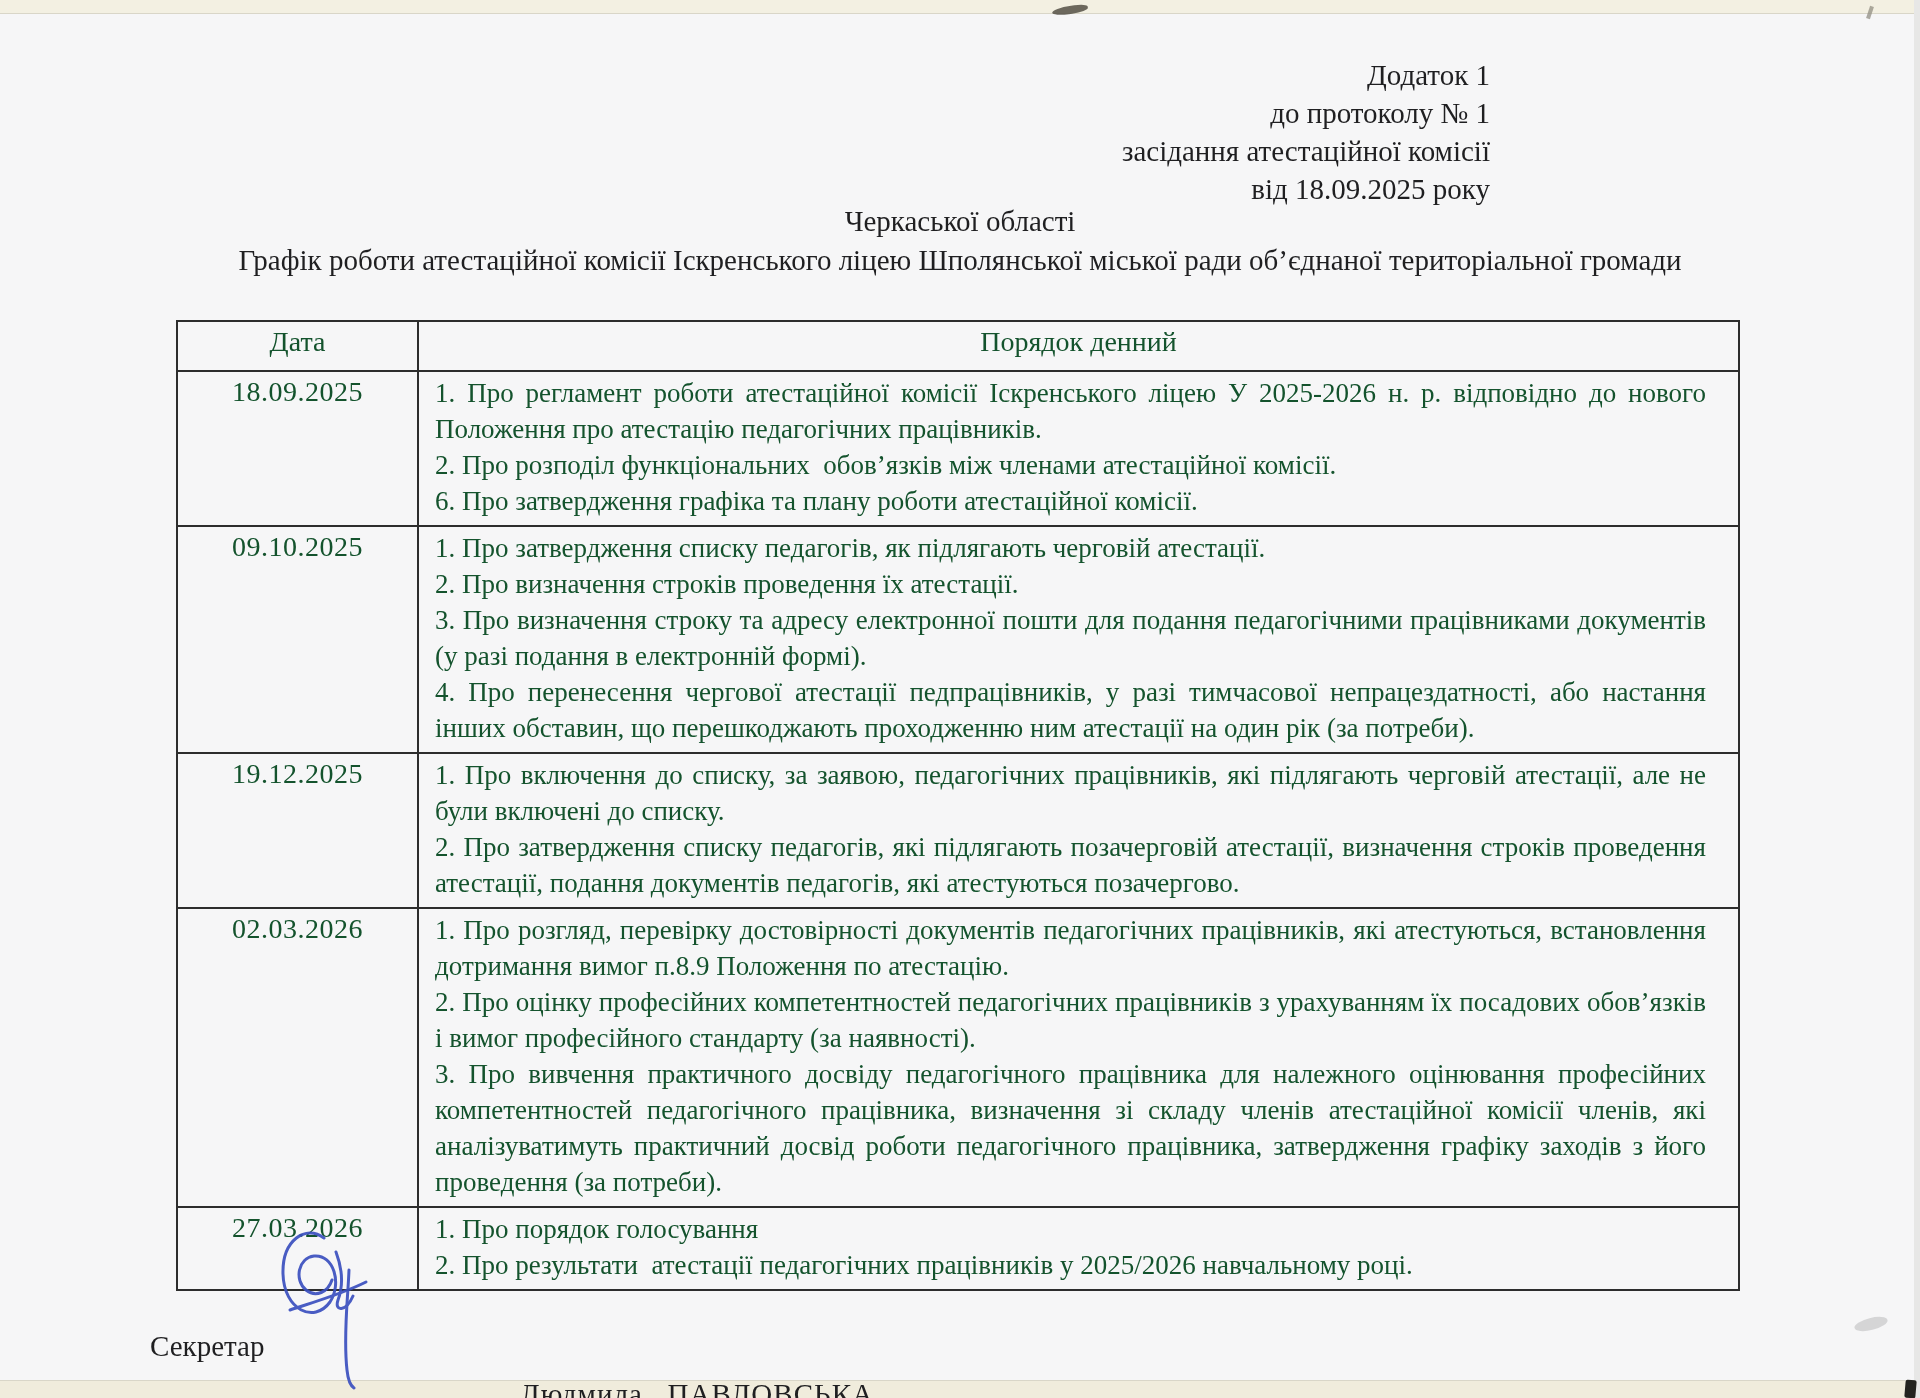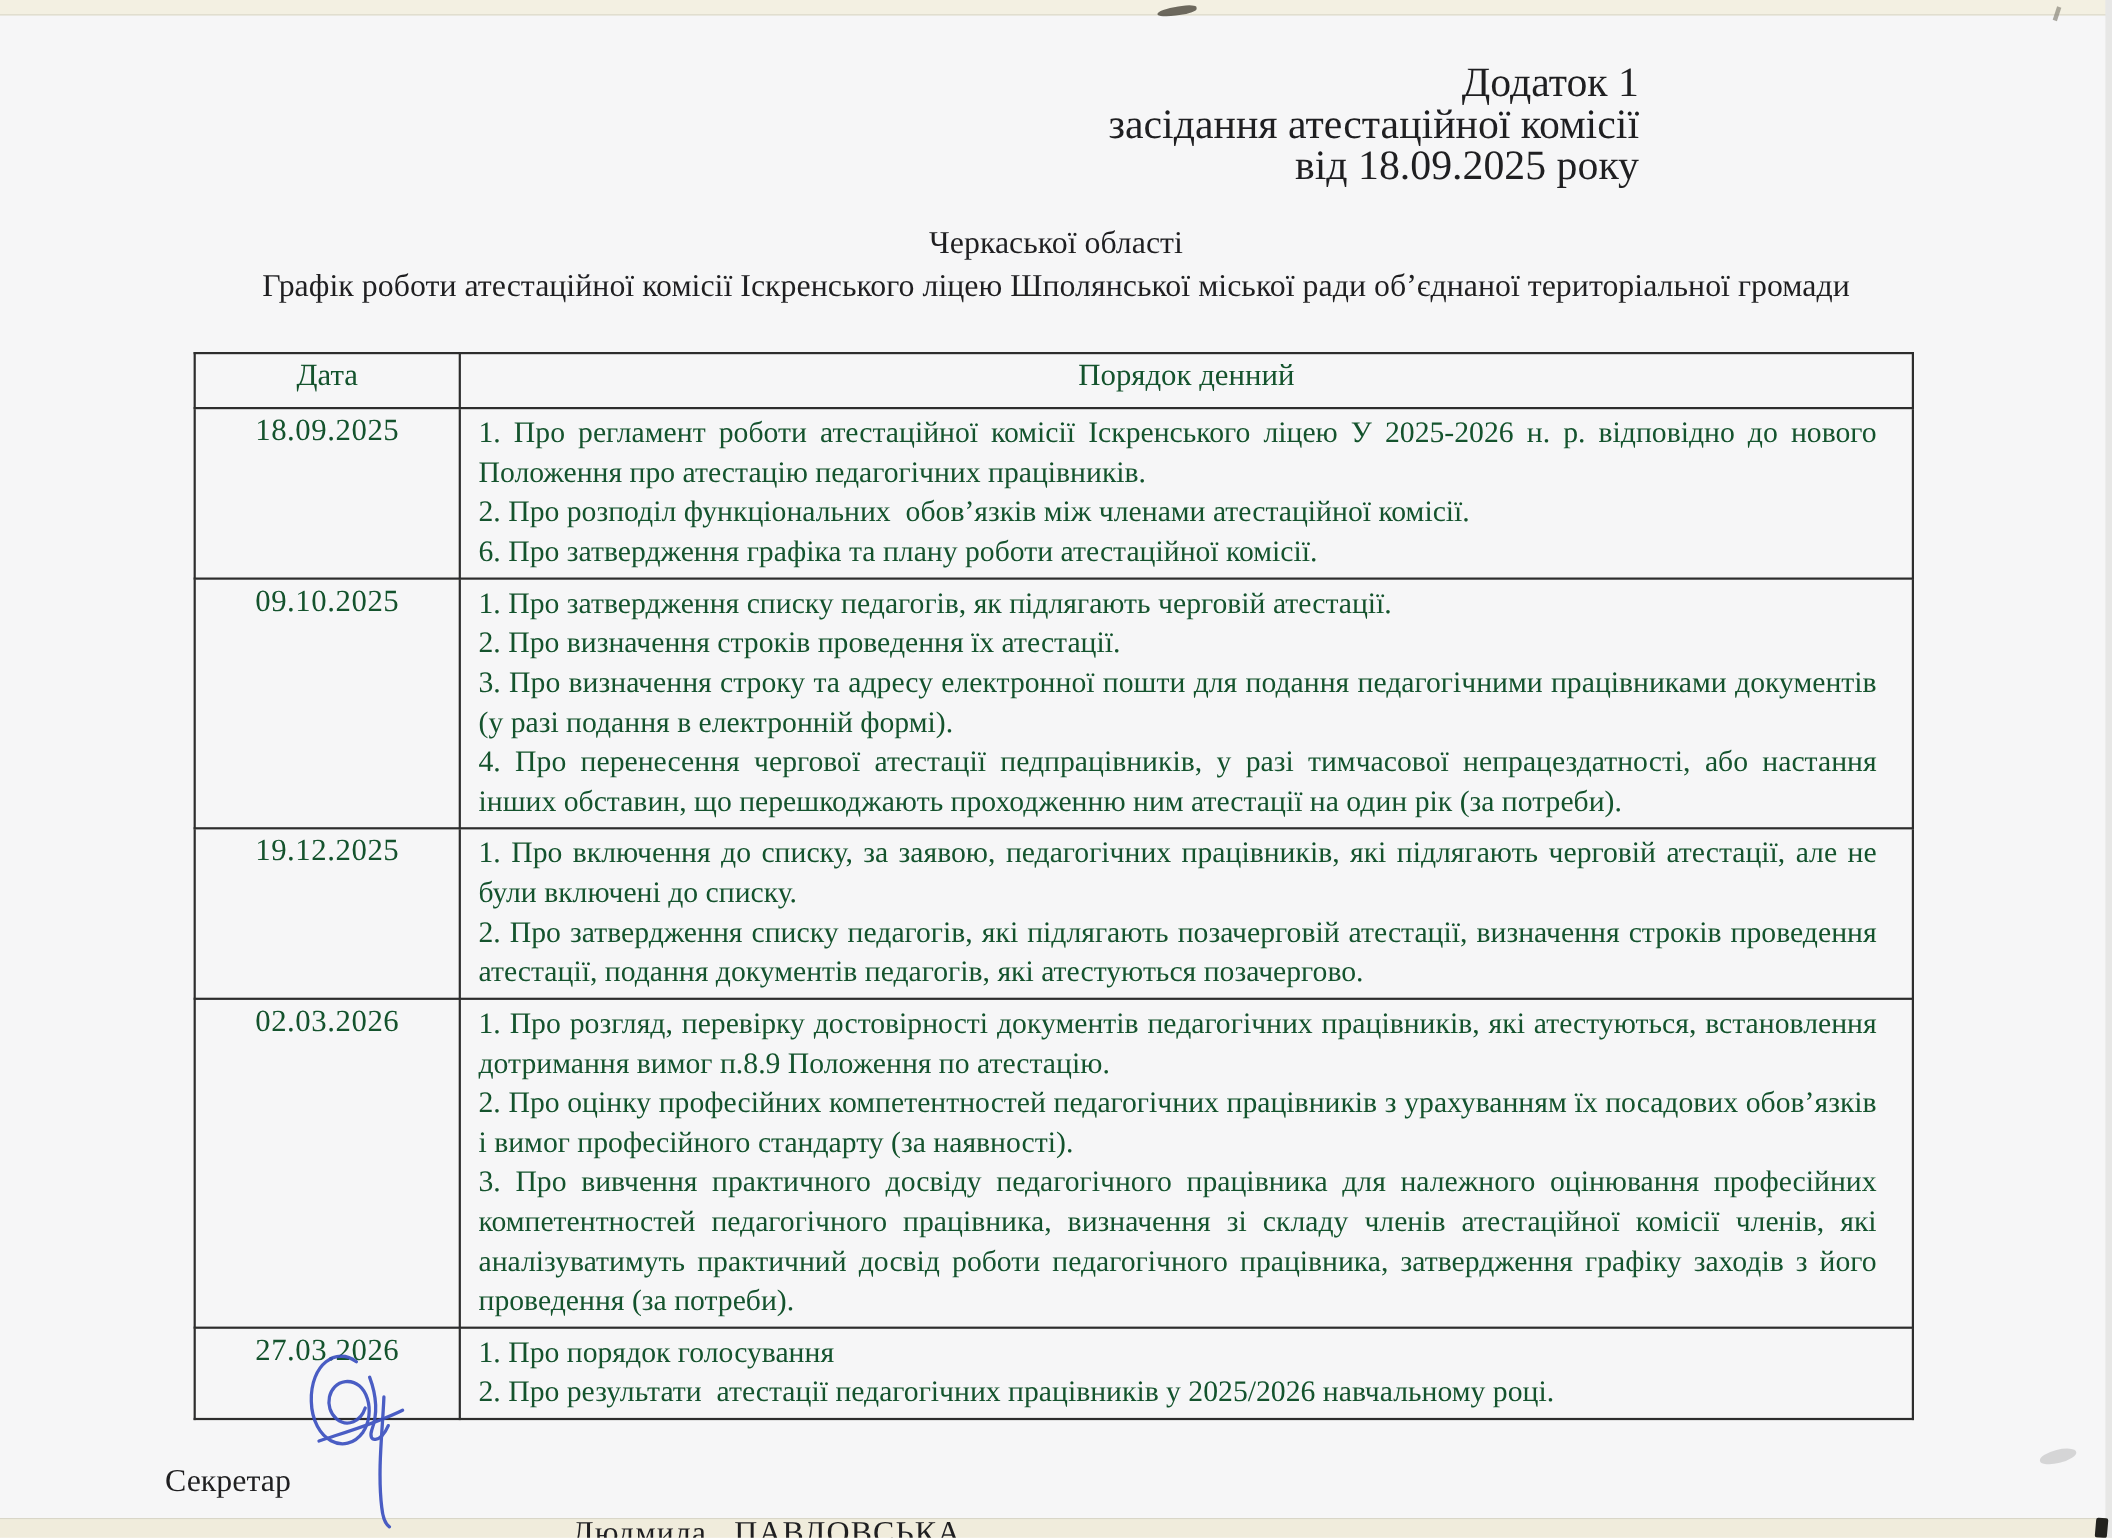--- a/index.html
+++ b/index.html
@@ -39,21 +39,21 @@
     background: #b9b9bc; opacity: .55; border-radius: 50%;
     transform: rotate(-14deg);
   }
   .mark-bottom-right {
     position: absolute; left: 1905px; top: 1380px; width: 11px; height: 18px;
     background: #23231f; border-radius: 2px; transform: rotate(5deg);
   }
   
   .header-right {
     position: absolute; top: 56px; right: 430px;
-    text-align: right; font-size: 38px; line-height: 38px;
+    text-align: right; font-size: 29px; line-height: 38px;
     white-space: nowrap;
   }
   
   .doc-title {
     position: absolute; top: 202px; left: 60px; width: 1800px;
     text-align: center; font-size: 29px; line-height: 39px;
   }
   
   table.schedule {
     position: absolute; top: 320px; left: 176px;
@@ -79,20 +79,21 @@
 <div class="top-strip"></div>
 <div class="bottom-strip"></div>
 <div class="right-shade"></div>
 <div class="smudge-top"></div>
 <div class="tick-top-right"></div>
 <div class="smudge-mid-right"></div>
 <div class="mark-bottom-right"></div>
 
 <div class="header-right">
   <div>Додаток 1</div>
+  <div>до протоколу № 1</div>
   <div>засідання атестаційної комісії</div>
   <div>від 18.09.2025 року</div>
 </div>
 
 <div class="doc-title">
   <div>Черкаської області</div>
   <div>Графік роботи атестаційної комісії Іскренського ліцею Шполянської міської ради об’єднаної територіальної громади</div>
 </div>
 
 <table class="schedule">

